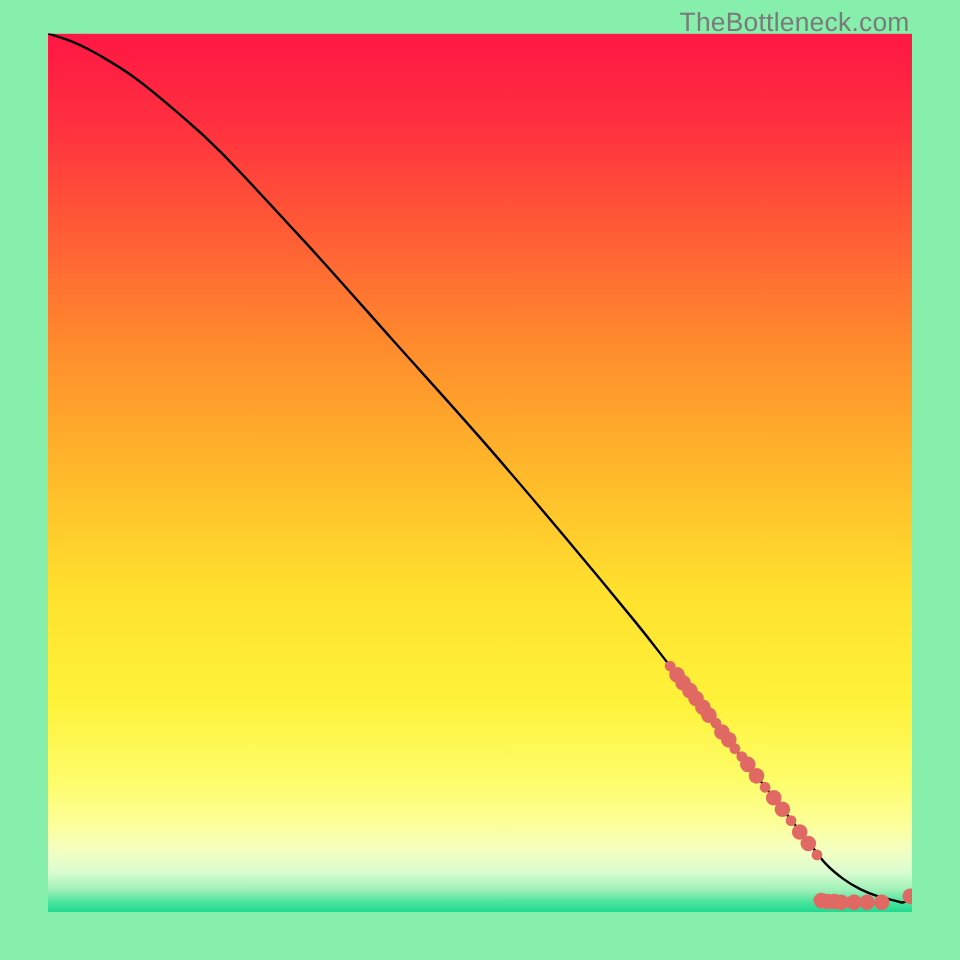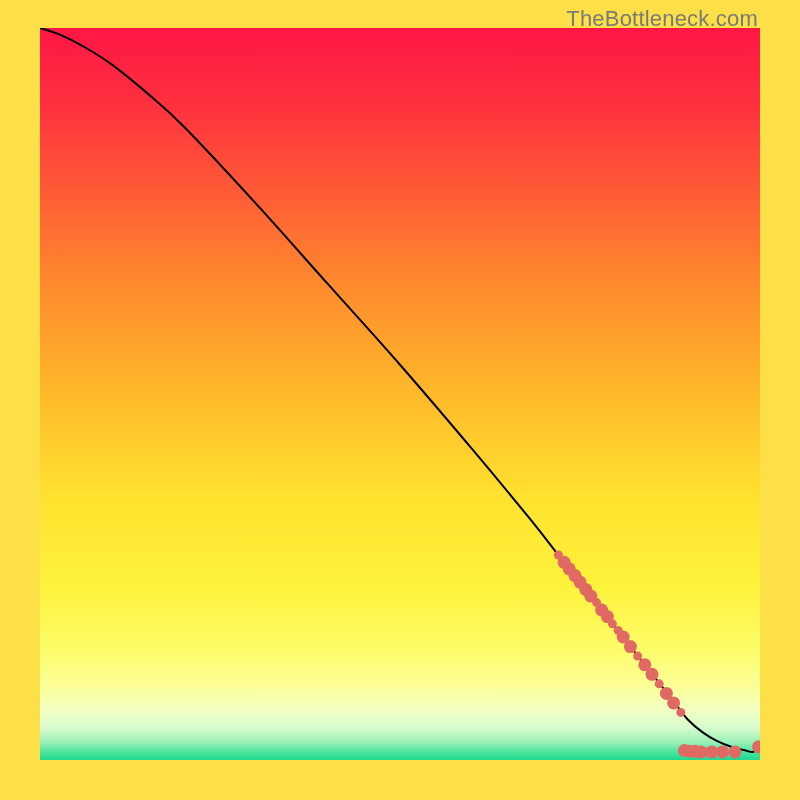--- a/index.html
+++ b/index.html
@@ -7,21 +7,21 @@
     width: 800px;
     height: 800px;
     background: #000;
     overflow: hidden;
     font-family: Arial, Helvetica, sans-serif;
   }
   .stage {
     position: relative;
     width: 800px;
     height: 800px;
-    background: #fde047;
+    background: #86efac;
   }
   .plot {
     position: absolute;
     left: 40px;
     top: 28px;
     width: 720px;
     height: 732px;
     
   }
   .watermark {

